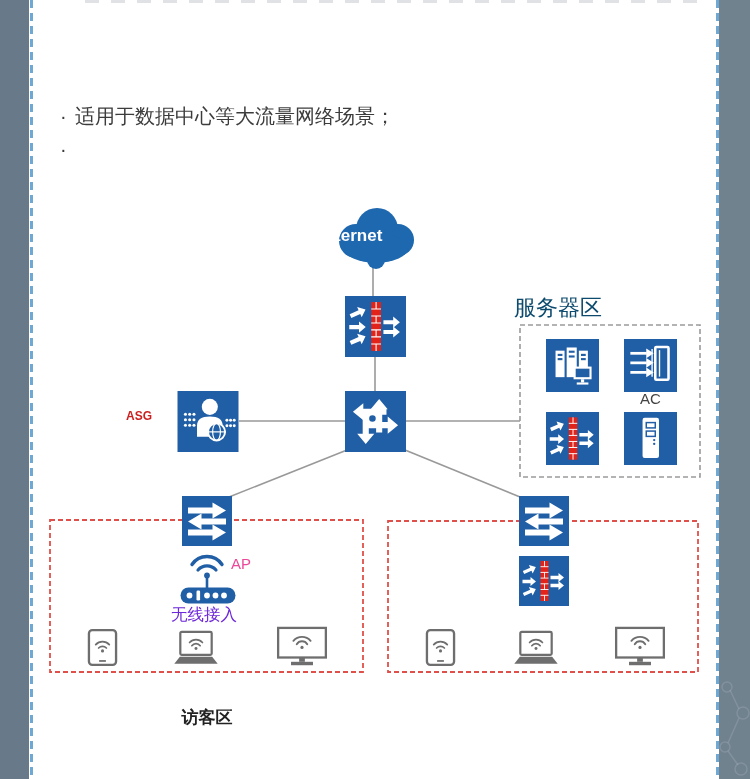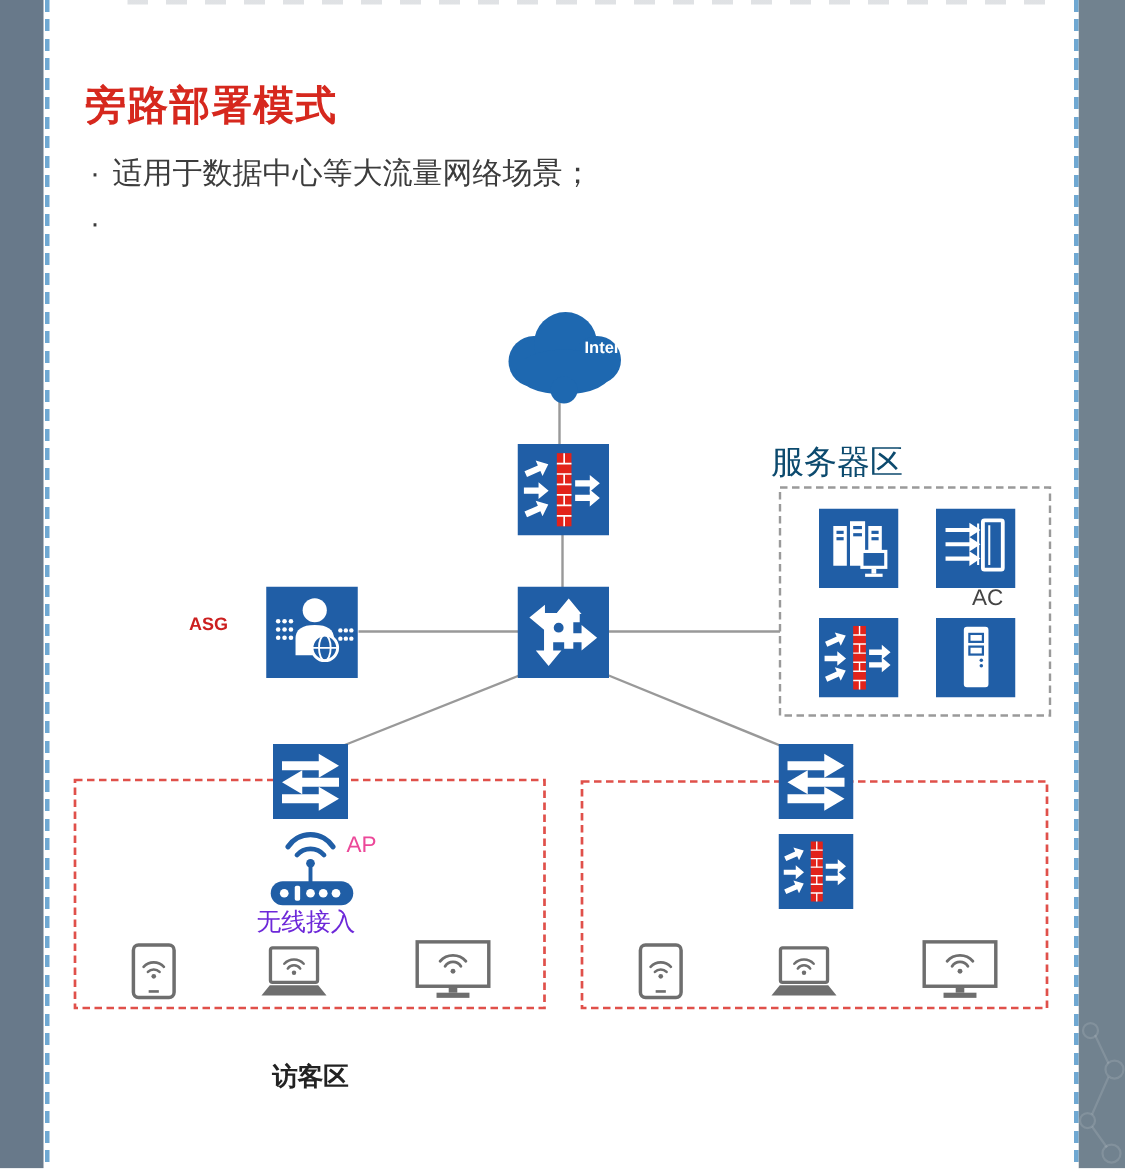--- a/index.html
+++ b/index.html
@@ -12,25 +12,25 @@
   .dash-v{top:0;width:3px;height:779px;
           background:repeating-linear-gradient(180deg,#6fa8d2 0 8px,#ffffff 8px 13px);}
   .top-smudge{left:85px;top:0;height:3px;width:615px;opacity:.45;
           background:repeating-linear-gradient(90deg,#b9bec4 0 14px,#fff 14px 26px);}
   
   .page-title{left:57px;top:52px;font-size:27px;font-weight:700;color:#d6281e;letter-spacing:1px;}
   .bullets{left:60px;top:100px;width:625px;font-size:20px;color:#3c3c3c;}
   .bullet-row{display:flex;line-height:33px;}
   .bullet-marker{width:15px;flex:0 0 15px;text-align:left;}
   .bullet-text{width:545px;}
-  .internet-label{left:320px;top:226px;width:110px;text-align:right;color:#fff;
-                  font-weight:700;font-size:11px;}
+  .internet-label{left:320px;top:226px;width:110px;text-align:left;color:#fff;
+                  font-weight:700;font-size:17px;}
   .asg-label{left:126px;top:409px;font-size:12px;font-weight:700;color:#cc2020;}
   .server-area-label{left:514px;top:293px;font-size:22px;color:#0c4a6e;}
-  .ac-label{left:648px;top:390px;width:53px;font-size:15px;color:#444;}
+  .ac-label{left:624px;top:390px;width:53px;text-align:center;font-size:15px;color:#444;}
   .ap-label{left:231px;top:555px;font-size:15px;color:#ec4899;}
   .wireless-label{left:171px;top:604px;font-size:16.5px;color:#6d28d9;}
   .zone-label{font-size:17px;font-weight:600;color:#222;text-align:center;}
   .guest-label{left:147px;top:706px;width:120px;}
   .office-label{left:421px;top:682px;width:250px;}
   svg{display:block;}
 </style>
 </head>
 <body>
 
@@ -45,21 +45,20 @@
           <circle cx="6" cy="78" r="5"></circle>
           <circle cx="22" cy="100" r="6"></circle>
         <path d="M11 21 L20 40 M20 49 L9 74 M9 82 L19 96"></path>
       </g>
     </svg>
   </div>
   <div class="abs dash-v" style="left:30px;"></div>
   <div class="abs dash-v" style="left:716px;"></div>
   <div class="abs top-smudge"></div>
 
-  <div class="abs page-title">旁路部署模式</div>
   <div class="abs bullets">
     <div class="bullet-row">
       <span class="bullet-marker">·</span>
       <span class="bullet-text">适用于数据中心等大流量网络场景；</span>
     </div>
     <div class="bullet-row">
       <span class="bullet-marker">·</span>
     </div>
   </div>
 

